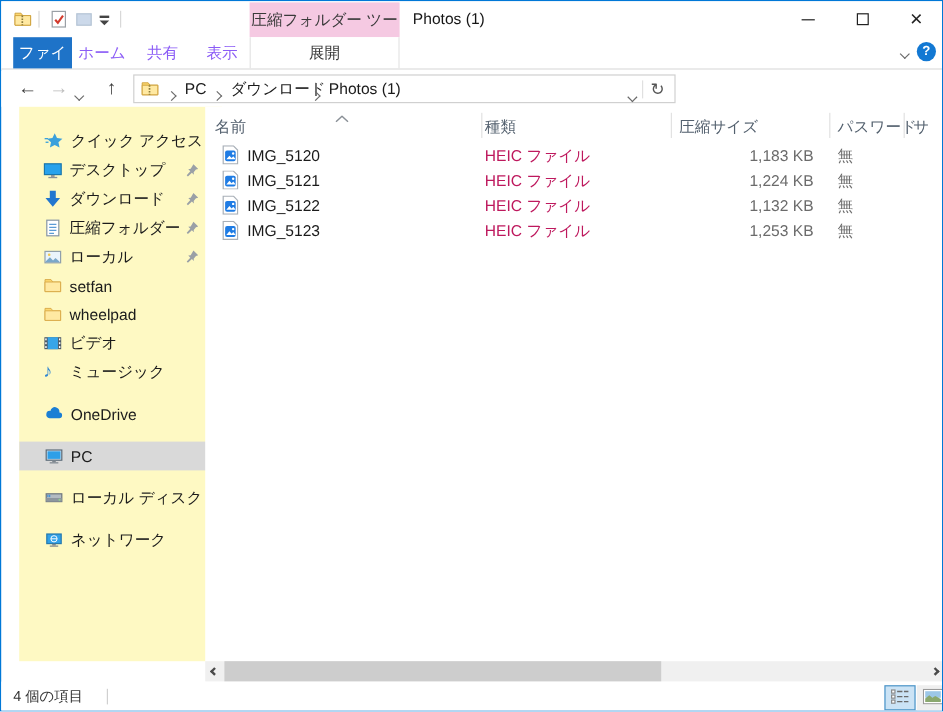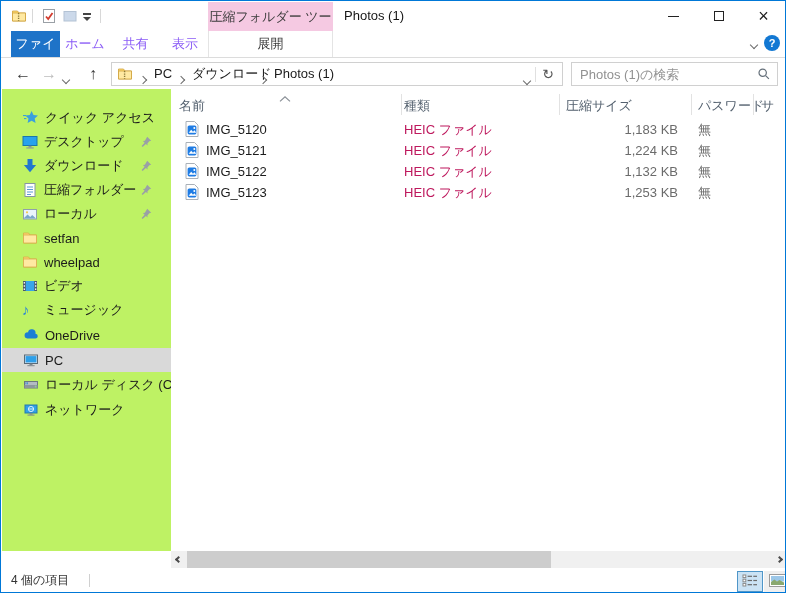--- a/index.html
+++ b/index.html
@@ -52,24 +52,24 @@
   .addr-chev { position:absolute; right:32px; top:9px; }
   .addr-sep { position:absolute; right:26px; top:4px; width:1px; height:15px; background:#e0e0e0; }
   .refresh { position:absolute; right:4px; top:0; width:20px; height:22px; text-align:center; }
   .refresh::before { content:"↻"; font-size:14px; color:#555; line-height:22px; }
   .search-box { position:absolute; left:570px; top:3px; width:207px; height:24px; border:1px solid #d0d0d0; background:#fff; }
   .search-box input { position:absolute; left:0; top:0; width:180px; height:22px; border:none; outline:none; padding-left:8px; font-family:inherit; font-size:13px; color:#333; background:transparent; }
   .search-box input::placeholder { color:#919191; opacity:1; }
   .search-glass { position:absolute; right:6px; top:4px; width:14px; height:14px; }
 
   
-  .sidebar { position:absolute; left:1px; top:88px; width:169px; height:462px; background:#bef264; overflow:hidden; }
+  .sidebar { position:absolute; left:15px; top:88px; width:169px; height:462px; background:#fef9c3; overflow:hidden; }
   .sb-item { position:relative; height:24px; display:flex; align-items:center; }
   .sb-item.first { margin-top:17px; }
-  .sb-item.gap { margin-top:1px; }
+  .sb-item.gap { margin-top:11px; }
   .sb-item.selected { background:#d9d9d9; }
   .sb-item.lvl0 { padding-left:21px; }
   .sb-item.lvl1 { padding-left:20px; }
   .sb-icon { width:16px; height:16px; margin-right:6px; flex:0 0 16px; }
   .sb-label { white-space:nowrap; color:#1b1b1b; }
   .sb-pin { position:absolute; left:138px; top:6px; width:12px; height:12px; }
   .note-glyph::before { content:"♪"; color:#2f86d2; font-size:15px; line-height:16px; }
 
   
   .filearea { position:absolute; left:170px; top:88px; width:616px; height:462px; background:#fff; }
@@ -184,29 +184,20 @@
       <span class="crumb" style="left:42px">PC</span>
       <span class="crumb-sep" style="left:66px"><span class="chev right"></span></span>
       <span class="crumb" style="left:80px">ダウンロード</span>
       <span class="crumb-sep" style="left:148px"><span class="chev right"></span></span>
       <span class="crumb" style="left:162px">Photos (1)</span>
       <span class="addr-chev"><span class="chev down"></span></span>
       <span class="addr-sep"></span>
       <span class="refresh"></span>
     </div>
 
-    <div class="search-box">
-      <input type="text" placeholder="Photos (1)の検索" style="">
-      <span class="search-glass">
-        <svg viewBox="0 0 16 16" width="14" height="14">
-            <circle cx="6.5" cy="6.5" r="4.2" fill="none" stroke="#65707a" stroke-width="1.4"></circle>
-            <line x1="9.8" y1="9.8" x2="13.6" y2="13.6" stroke="#65707a" stroke-width="1.4"></line>
-          </svg>
-      </span>
-    </div>
   </div>
 
   <div class="sidebar">
 
     <div class="sb-item lvl0 first">
       <span class="sb-icon"><svg viewBox="0 0 16 16" width="16" height="16">
             <path d="M8.6 1l1.9 4.1 4.5.5-3.3 3 .9 4.4-4-2.2-4 2.2.9-4.4-3.3-3 4.5-.5z" fill="#3aa0dc"></path>
             <rect x="0" y="5" width="3" height="1.1" fill="#3aa0dc"></rect>
             <rect x="1" y="8" width="2.4" height="1.1" fill="#3aa0dc"></rect>
           </svg></span>

